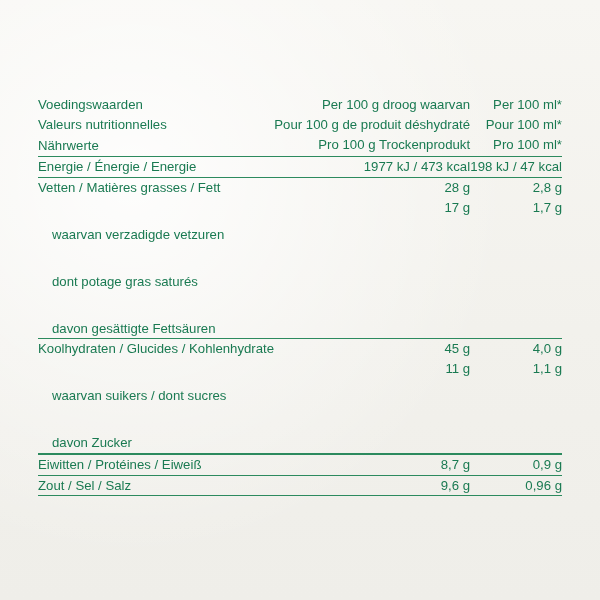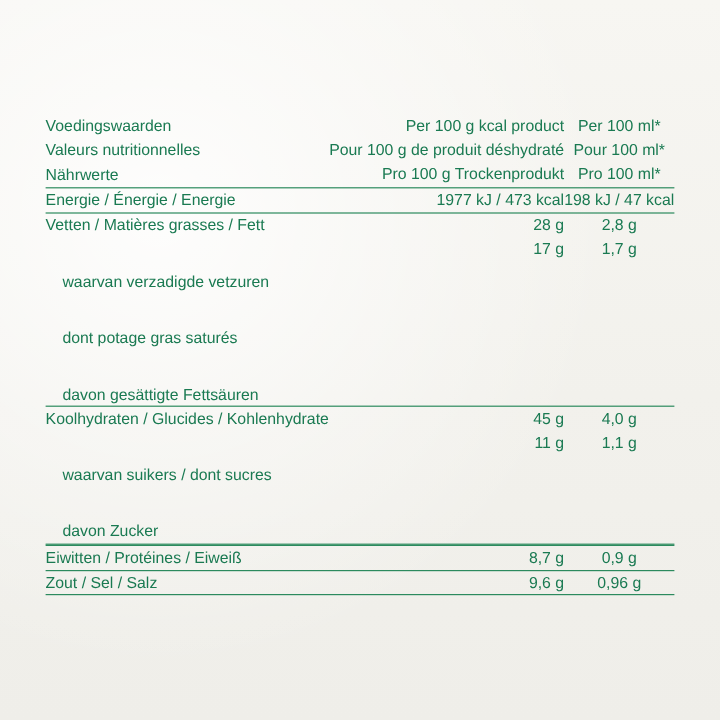--- a/index.html
+++ b/index.html
@@ -55,21 +55,21 @@
     text-align: left;
     padding-right: 6px;
   }
   .col-a {
     width: 168px;
     text-align: right;
     padding-right: 6px;
   }
   .col-b {
     width: 106px;
-    text-align: center;
+    text-align: right;
     padding-right: 2px;
   }
   .lines {
     line-height: 1.52;
   }
   .lines div {
     white-space: nowrap;
   }
   .data-row td {
     padding-top: 6px;
@@ -108,21 +108,21 @@
         <tr class="head-row">
           <td class="col-label">
             <div class="lines">
               <div>Voedingswaarden</div>
               <div>Valeurs nutritionnelles</div>
               <div>Nährwerte</div>
             </div>
           </td>
           <td class="col-a">
             <div class="lines">
-              <div>Per 100 g kcal product</div>
+              <div>Per 100 g droog waarvan</div>
               <div>Pour 100 g de produit déshydraté</div>
               <div>Pro 100 g Trockenprodukt</div>
             </div>
           </td>
           <td class="col-b">
             <div class="lines">
               <div>Per 100 ml*</div>
               <div>Pour 100 ml*</div>
               <div>Pro 100 ml*</div>
             </div>

